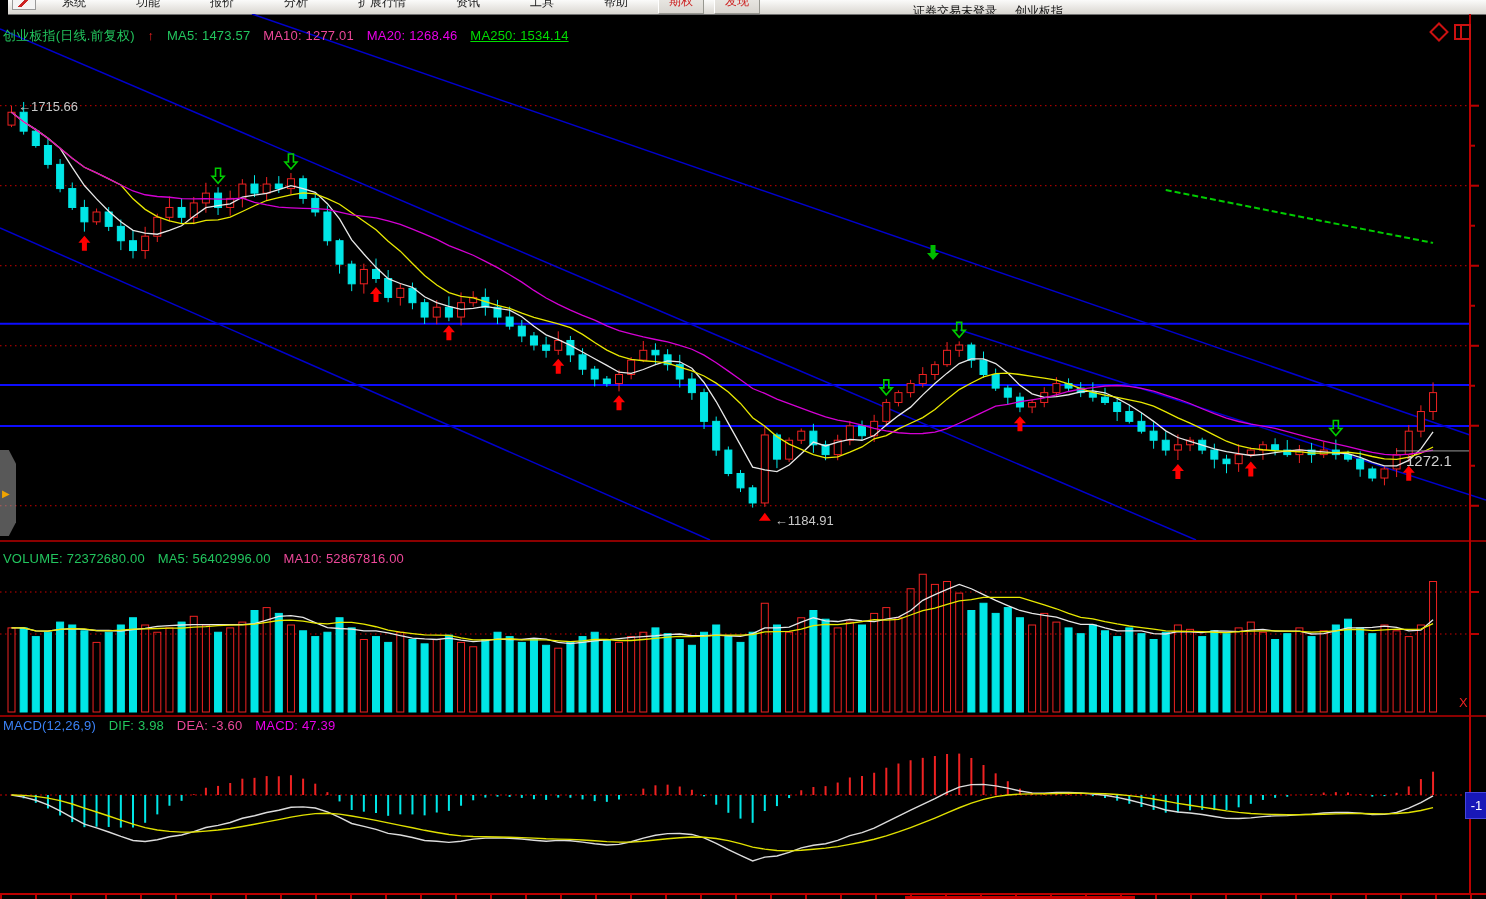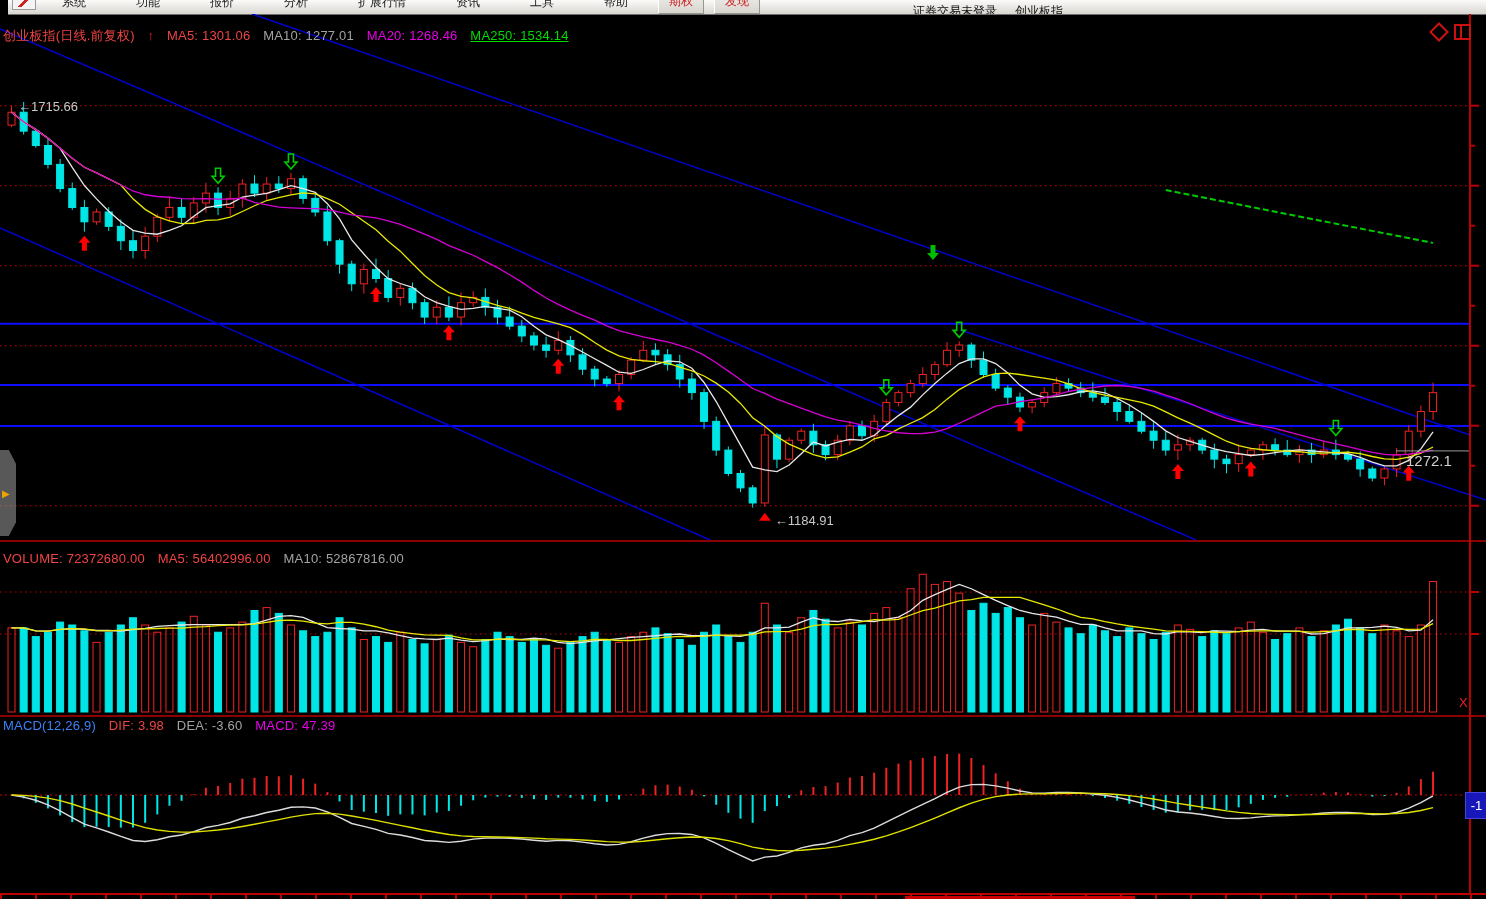--- a/index.html
+++ b/index.html
@@ -21,21 +21,21 @@
               font-size:12px;color:#111;}
   svg{position:absolute;left:0;display:block;}
   #mainSvg{top:14px;}
   #volSvg{top:540px;}
   #macdSvg{top:715px;}
   .hdr{position:absolute;white-space:nowrap;font-size:13px;letter-spacing:.2px;z-index:5;}
   .hdr span{margin-right:9px;}
   .main-hdr{left:3px;top:27px;}
   .vol-hdr{left:3px;top:543px;margin-top:8px;}
   .macd-hdr{left:3px;top:718px;}
-  .t-white{color:#ef4444;} .t-yellow{color:#a3a3a3;} .t-magenta{color:#e800e8;margin-top:24px;}
+  .t-white{color:#22c55e;} .t-yellow{color:#ec4899;} .t-magenta{color:#e800e8;margin-top:24px;}
   .t-green{color:#00dd00;text-decoration:underline;} .t-red{color:#ff2222;} .t-gray{color:#3b82f6;}
   .corner-icons{position:absolute;left:1432px;top:24px;display:flex;align-items:center;gap:8px;z-index:6;}
   .diamond{width:10px;height:10px;border:2px solid #cc1111;transform:rotate(45deg);}
   .splitwin{width:13px;height:12px;border:2px solid #cc1111;position:relative;}
   .splitwin i{position:absolute;left:4px;top:0;bottom:0;width:2px;background:#cc1111;}
   .slide-handle{position:absolute;left:0;top:450px;width:16px;height:86px;z-index:7;
                 background:rgba(160,160,160,.55);
                 clip-path:polygon(0 0,55% 0,100% 16%,100% 84%,55% 100%,0 100%);
                 display:flex;align-items:center;}
   .slide-handle b{color:#f0a400;font-size:10px;margin-left:2px;font-weight:normal;}
@@ -621,21 +621,21 @@
       <line x1="1433.05" y1="80" x2="1433.05" y2="56.69671343042825" stroke="#ee2222" stroke-width="2"></line>
     </g>
     <polyline points="11.5,80 23.65,82.08321007430452 35.8,85.27485409013937 47.95,89.79852766300186 60.1,95.89756112188725 72.25,102.5780474261229 84.4,109.13798663803686 96.55,112.86221408522239 108.7,116.9887975925061 120.85000000000001,121.38359073653587 133,125.4384661052654 145.15,126.5143058276532 157.3,124.74391256345152 169.45000000000002,121.76368093760706 181.6,120.03607148434313 193.75,116.6430401310489 205.9,112.4838284916124 218.05,110.43824047055804 230.20000000000002,107.48875642215091 242.35,103.28140525855552 254.5,100.71967318532428 266.65,97.47655567478644 278.8,95.23645903251415 290.95,92.22449346124067 303.1,91.89191938596682 315.25,92.9957464564341 327.40000000000003,96.87894787351588 339.55,102.31216995597654 351.7,108.48123661801898 363.85,111.40673880083405 376,114.34082819795556 388.15000000000003,118.33147779196531 400.3,120.02128831580023 412.45,122.47237053862892 424.6,125.49195814132075 436.75,126.25603579206975 448.90000000000003,127.41080705574412 461.05,126.19200862231423 473.2,124.12740608731386 485.35,123.09023281462908 497.5,122.86984512663841 509.65000000000003,123.20857230217925 521.8,124.06482069769774 533.95,125.23344821705831 546.1,126.21685750782368 558.25,125.37737779889807 570.4,125.78578431818953 582.5500000000001,127.16722527247394 594.7,128.79530180837253 606.85,130.01475895024691 619,129.40026449126026 631.15,126.77261732998458 643.3000000000001,123.09762889285409 655.45,120.2271937956379 667.6,118.60311708864381 679.75,118.47401041241427 691.9,119.43431945049275 704.0500000000001,122.90378368557091 716.2,128.2995722005201 728.35,134.5597998516571 740.5,140.42601217096626 752.65,146 764.8000000000001,142.1153914618042 776.95,141.03053592998754 789.1,137.40186313497225 801.25,132.90479275181582 813.4,130.27845464242253 825.5500000000001,128.73107773105264 837.7,125.38016581945058 849.85,120.65441494084709 862,117.57187463139604 874.15,113.14536977941282 886.3000000000001,107.21637533641035 898.45,101.17772440782548 910.6,95.20530521605615 922.75,89.35283874335053 934.9,83.57771869283927 947.0500000000001,77.42904060713172 959.2,72.05770008832593 971.35,69.60646346678685 983.5,69.38766345149081 995.65,70.8370884998265 1007.8000000000001,73.07703940470377 1019.95,75.99415007132619 1032.1,77.8253159299483 1044.25,78.20150352151316 1056.4,77.51679224024679 1068.55,77.5086066144636 1080.7,78.03055574013672 1092.8500000000001,78.96190446737023 1105,80.28672261045384 1117.15,82.32135888459926 1129.3,84.97226213990865 1141.45,88.07578592740882 1153.6000000000001,91.4152307455618 1165.75,94.98478602981199 1177.9,97.02738053963219 1190.05,97.93368923303028 1202.2,99.52265685842707 1214.3500000000001,101.54503492927972 1226.5,103.38396212707664 1238.65,103.55829231957546 1250.8,102.92643481814935 1262.95,101.58682103391168 1275.1000000000001,100.8745612370502 1287.25,100.5786066147549 1299.4,99.61224888184977 1311.55,99.13160000601812 1323.7,98.03702890192386 1335.8500000000001,97.47387917949024 1348,97.3335029010631 1360.15,98.10925792838627 1372.3,99.5106107321445 1384.45,99.38625274008217 1396.6000000000001,97.48465565119649 1408.75,93.21236455493276 1420.9,87.54802120673803 1433.05,80.9409179541417" fill="none" stroke="#dcdcdc" stroke-width="1.4"></polyline>
     <polyline points="11.5,80 23.65,80.4166420148609 35.8,81.3882844299166 47.95,83.07033307653364 60.1,85.63577868560436 72.25,89.02423243370808 84.4,93.04698327457383 96.55,97.01002943670355 108.7,101.00578306786406 120.85000000000001,105.08134460159842 133,109.15276890233181 145.15,112.6250762873961 157.3,115.04884354260719 169.45000000000002,116.39181102160717 181.6,117.12066311415435 193.75,117.02513851753326 205.9,116.11687651234908 218.05,114.98114930399089 230.20000000000002,113.48267072762289 242.35,111.44241763380941 254.5,109.29786874411239 266.65,106.9336061302472 278.8,104.5941767107006 290.95,102.12024006080861 303.1,100.07457592584025 315.25,98.65881003195902 327.40000000000003,98.3028376002704 339.55,99.10470407141162 351.7,100.98001058073311 363.85,103.06535622475329 376,105.32045061939374 388.15000000000003,107.92265605390806 400.3,110.3423825062865 412.45,112.76838011275498 424.6,115.31309571846813 436.75,117.50168373318846 448.90000000000003,119.4835083976996 461.05,120.82520844262253 473.2,121.4856479715608 485.35,121.80656494017445 497.5,122.01922097746726 509.65000000000003,122.25709124240964 521.8,122.61863713346727 533.95,123.14159935018549 546.1,123.75665098171312 558.25,124.0807963451501 570.4,124.421793939758 582.5500000000001,124.97088020630119 594.7,125.73576452671546 606.85,126.59156341142176 619,127.15330362738945 631.15,127.07716636790849 643.3000000000001,126.28125887289761 655.45,125.07044585744566 667.6,123.7769801036853 679.75,122.71638616543109 691.9,122.05997282244343 704.0500000000001,122.22873499506892 716.2,123.44290243615916 728.35,125.66628191925875 740.5,128.61822796960024 752.65,132.0945823756802 764.8000000000001,134.098744192905 776.95,135.48510254032152 789.1,135.86845465925165 801.25,135.2757222777645 813.4,134.27626875069612 825.5500000000001,133.16723054676743 837.7,131.60981760130406 849.85,129.41873706921268 862,127.04936458164934 874.15,124.26856562120204 886.3000000000001,120.8581275642437 898.45,116.92204693296006 910.6,112.57869858957928 922.75,107.93352662033354 934.9,103.06236503483468 947.0500000000001,97.93570014929409 959.2,92.76010013710047 971.35,88.12937280303774 983.5,84.38103093272835 995.65,81.67224244614799 1007.8000000000001,79.95320183785914 1019.95,79.16139148455255 1032.1,78.8941763736317 1044.25,78.755641803208 1056.4,78.50787189061575 1068.55,78.30801883538533 1080.7,78.2525262163356 1092.8500000000001,78.39440186654252 1105,78.7728660153248 1117.15,79.48256458917969 1129.3,80.58050409932548 1141.45,82.07956046494215 1153.6000000000001,83.94669452106608 1165.75,86.15431282281526 1177.9,88.32892636617865 1190.05,90.24987893954898 1202.2,92.10443452332458 1214.3500000000001,93.99255460451562 1226.5,95.87083610902782 1238.65,97.40832735113736 1250.8,98.51194884453975 1262.95,99.12692328241414 1275.1000000000001,99.47645087334135 1287.25,99.69688202162406 1299.4,99.6799553936692 1311.55,99.57028431613898 1323.7,99.26363323329596 1335.8500000000001,98.90568242253481 1348,98.59124651824047 1360.15,98.49484880026964 1372.3,98.6980011866446 1384.45,98.83565149733212 1396.6000000000001,98.565452328105 1408.75,97.49483477347056 1420.9,95.50547206012405 1433.05,92.59256123892757" fill="none" stroke="#e0e000" stroke-width="1.4"></polyline>
     <line x1="1470" y1="0" x2="1470" y2="178" stroke="#bb0000" stroke-width="2"></line>
   </svg>
 
 <div class="hdr main-hdr">
   <span class="t-white">创业板指(日线.前复权)</span>
   <span class="t-red">↑</span>
-  <span class="t-white">MA5: 1301.06</span>
+  <span class="t-white">MA5: 1473.57</span>
   <span class="t-yellow">MA10: 1277.01</span>
   <span class="t-magenta">MA20: 1268.46</span>
   <span class="t-green">MA250: 1534.14</span>
 </div>
 
 <div class="hdr vol-hdr">
   <span class="t-white">VOLUME: 72372680.00</span>
   <span class="t-white">MA5: 56402996.00</span>
   <span class="t-yellow">MA10: 52867816.00</span>
 </div>

